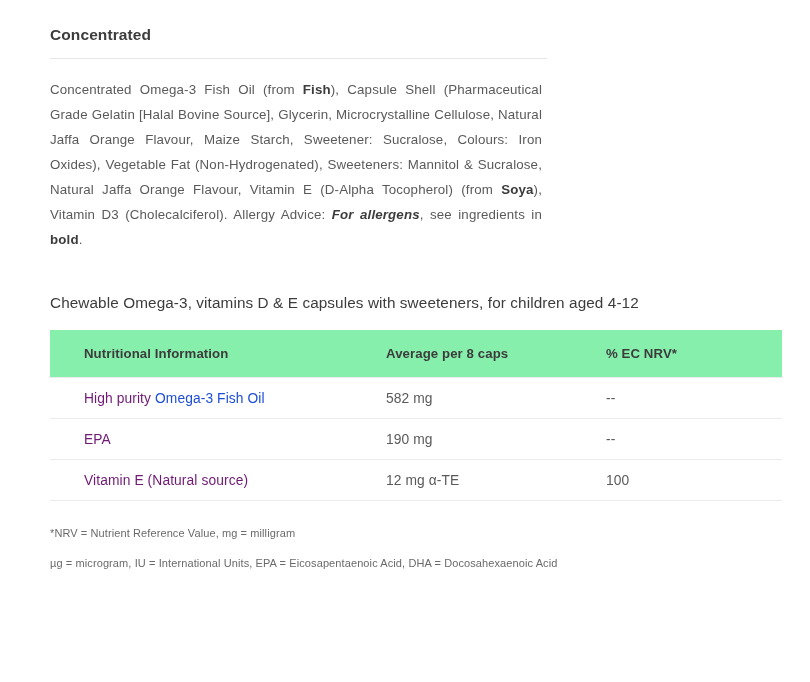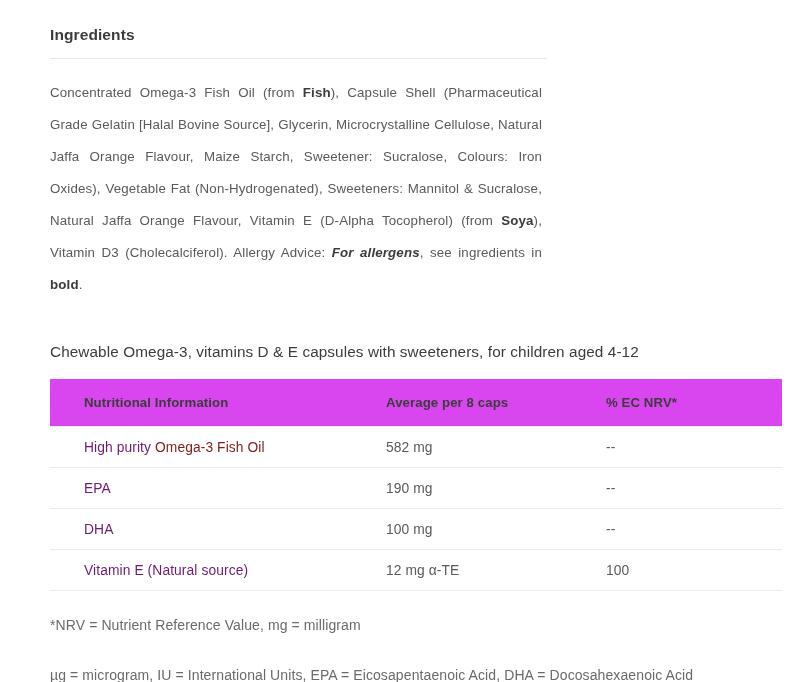--- a/index.html
+++ b/index.html
@@ -32,21 +32,21 @@
   }
   .rule {
     height: 1px;
     background: #e6e6e6;
     width: 497px;
     margin: 0 0 18px 0;
   }
   .ingredients-text {
     width: 492px;
     font-size: 13.3px;
-    line-height: 32px;
+    line-height: 25px;
     text-align: justify;
     color: #5a5a5a;
     letter-spacing: 0.15px;
   }
   .ingredients-text b {
     color: #3c3c3c;
     font-weight: bold;
   }
   .ingredients-text i {
     font-style: italic;
@@ -64,21 +64,21 @@
   }
 
   
   .nutri-table {
     margin-top: 18px;
     width: 732px;
     border-collapse: collapse;
     table-layout: fixed;
   }
   .nutri-table thead th {
-    background: #d946ef;
+    background: #86efac;
     font-size: 13.2px;
     font-weight: bold;
     color: #3c3c3c;
     text-align: left;
     padding: 16px 0 16px 0;
     letter-spacing: 0.1px;
   }
   .nutri-table thead th.c0 { padding-left: 34px; }
   .nutri-table tbody td {
     font-size: 13.8px;
@@ -86,40 +86,40 @@
     padding: 13px 0 12px 0;
     border-bottom: 1px solid #ececec;
     letter-spacing: 0.1px;
     vertical-align: middle;
   }
   .nutri-table tbody td.c0 { padding-left: 34px; }
   .nutri-table tbody tr:first-child td { border-top: 1px solid #ececec; }
   .col0 { width: 336px; }
   .col1 { width: 220px; }
   .col2 { width: 176px; }
-  .muted { color: #7f1d1d; }
+  .muted { color: #1d4ed8; }
   .dark { color: #701a75; }
 
   
   .footnotes {
     margin-top: 26px;
   }
   .footnote {
-    font-size: 14px;
+    font-size: 11px;
     color: #6a6a6a;
     letter-spacing: 0.1px;
-    margin-bottom: 34px;
+    margin-bottom: 18px;
   }
 </style>
 </head>
 <body>
 
 <div class="page">
 
-  <h2 class="section-title">Ingredients</h2>
+  <h2 class="section-title">Concentrated</h2>
   <div class="rule"></div>
 
   <p class="ingredients-text" id="ingredients-text"><span>Concentrated Omega-3 Fish Oil (from </span><b>Fish</b><span>), Capsule Shell (Pharmaceutical Grade Gelatin [Halal Bovine Source], Glycerin, Microcrystalline Cellulose, Natural Jaffa Orange Flavour, Maize Starch, Sweetener: Sucralose, Colours: Iron Oxides), Vegetable Fat (Non-Hydrogenated), Sweeteners: Mannitol &amp; Sucralose, Natural Jaffa Orange Flavour, Vitamin E (D-Alpha Tocopherol) (from </span><b>Soya</b><span>), Vitamin D3 (Cholecalciferol). Allergy Advice: </span><i>For allergens</i><span>, see ingredients in </span><b>bold</b><span>.</span></p>
 
   <div class="table-heading">Chewable Omega-3, vitamins D &amp; E capsules with sweeteners, for children aged 4-12</div>
 
   <table class="nutri-table">
     <colgroup>
       <col class="col0">
         <col class="col1">
@@ -137,25 +137,20 @@
           <td class="c0"><span class="dark">High purity</span><span class="muted"> Omega-3 Fish Oil</span></td>
           <td>582 mg</td>
           <td>--</td>
         </tr>
         <tr>
           <td class="c0"><span class="dark">EPA</span></td>
           <td>190 mg</td>
           <td>--</td>
         </tr>
         <tr>
-          <td class="c0"><span class="dark">DHA</span></td>
-          <td>100 mg</td>
-          <td>--</td>
-        </tr>
-        <tr>
           <td class="c0"><span class="dark">Vitamin E (Natural source)</span></td>
           <td>12 mg α-TE</td>
           <td>100</td>
         </tr>
       </tbody>
   </table>
 
   <div class="footnotes">
     <div class="footnote">*NRV = Nutrient Reference Value, mg = milligram</div>
     <div class="footnote">µg = microgram, IU = International Units, EPA = Eicosapentaenoic Acid, DHA = Docosahexaenoic Acid</div>

